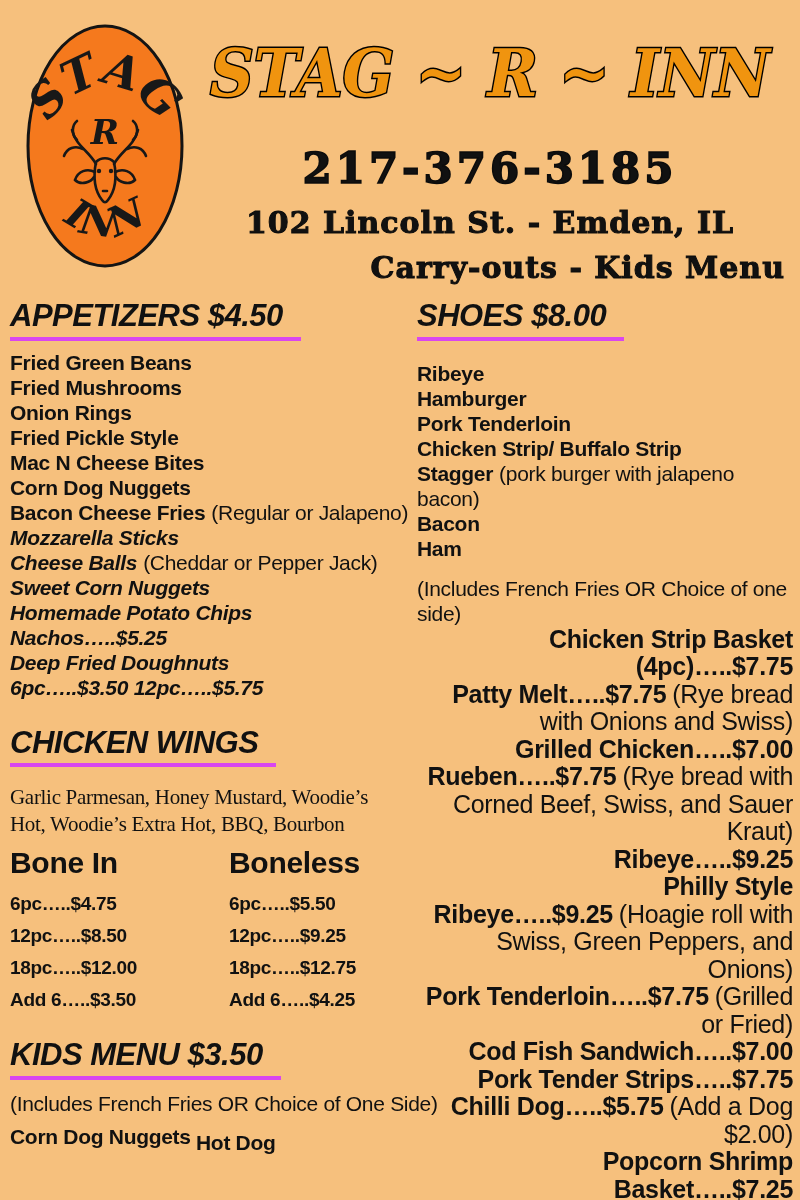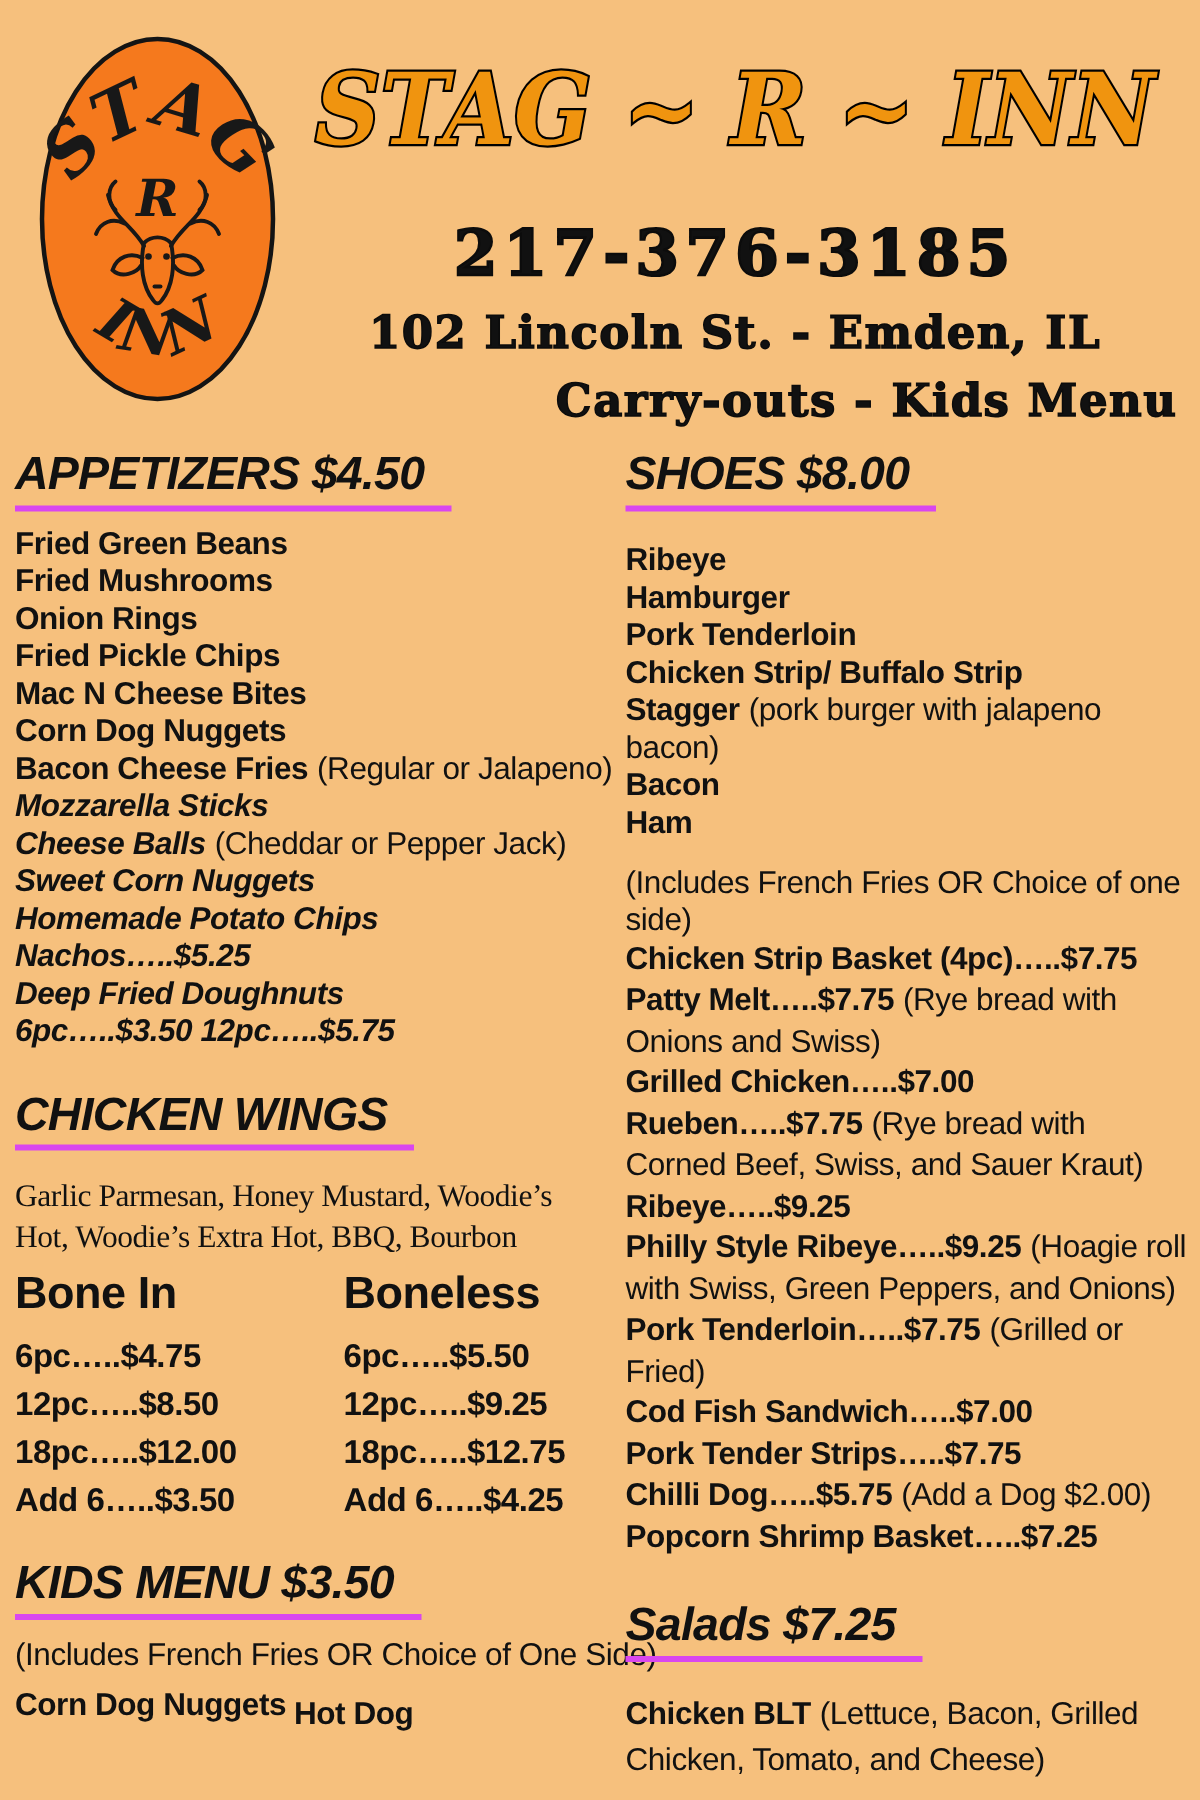--- a/index.html
+++ b/index.html
@@ -44,32 +44,32 @@
   .item{font-weight:bold;font-size:21px;line-height:25px;letter-spacing:-0.3px;}
   .item .nt{font-weight:normal;margin-left:6px;}
   .ital{font-style:italic;}
 
   
   .flavors{font-weight:normal;font-size:21px;line-height:27px;letter-spacing:-0.3px;margin-top:8px;width:385px;font-family:Liberation Serif, serif;}
   .wings-cols{display:flex;margin-top:12px;}
   .wcol1{width:213px;}
   .wcol2{flex:1;padding-left:6px;}
   .wh{font-size:30px;font-weight:bold;line-height:26px;margin-bottom:12px;letter-spacing:-0.3px;}
-  .wr{font-size:22px;font-weight:bold;line-height:32px;letter-spacing:-0.3px;}
+  .wr{font-size:19px;font-weight:bold;line-height:32px;letter-spacing:-0.3px;}
 
   
   .kids-intro{white-space:nowrap;margin-top:2px;}
   .kids-cols{display:flex;margin-top:8px;}
   .kcol1{width:186px;}
   .kcol2{flex:1;margin-top:6px;}
   .krow{margin-bottom:9px;}
 
   
   .shoes-list{margin-top:11px;}
-  .bask-item{font-weight:bold;font-size:21px;line-height:27.5px;letter-spacing:-0.3px;}
+  .bask-item{font-weight:bold;font-size:25px;line-height:27.5px;letter-spacing:-0.3px;text-align:right;}
   .bask-item .nt{font-weight:normal;margin-left:6px;}
   .sal-item{font-weight:bold;font-size:21px;line-height:31px;letter-spacing:-0.3px;}
   .sal-item .nt{font-weight:normal;margin-left:6px;}
 
   .mb-appetizers{margin-bottom:26px;}
   .mb-wings{margin-bottom:22px;}
   .mb-shoes{margin-bottom:15px;}
   .mb-baskets{margin-bottom:28px;}
   .salads-list{margin-top:10px;}
 </style>
@@ -119,21 +119,21 @@
     <div class="tagline">Carry-outs - Kids Menu</div>
   </div>
 
   <div class="menu-col" id="col-left">
 
     <section class="mb-appetizers">
       <h2 class="sec">APPETIZERS $4.50</h2>
       <div class="item"><span class="nm">Fried Green Beans</span></div>
       <div class="item"><span class="nm">Fried Mushrooms</span></div>
       <div class="item"><span class="nm">Onion Rings</span></div>
-      <div class="item"><span class="nm">Fried Pickle Chips</span></div>
+      <div class="item"><span class="nm">Fried Pickle Style</span></div>
       <div class="item"><span class="nm">Mac N Cheese Bites</span></div>
       <div class="item"><span class="nm">Corn Dog Nuggets</span></div>
       <div class="item"><span class="nm">Bacon Cheese Fries</span><span class="nt">(Regular or Jalapeno)</span></div>
       <div class="item ital"><span class="nm">Mozzarella Sticks</span></div>
       <div class="item ital"><span class="nm">Cheese Balls</span><span class="nt" style="font-style:normal">(Cheddar or Pepper Jack)</span></div>
       <div class="item ital"><span class="nm">Sweet Corn Nuggets</span></div>
       <div class="item ital"><span class="nm">Homemade Potato Chips</span></div>
       <div class="item ital"><span class="nm">Nachos…..$5.25</span></div>
       <div class="item ital"><span class="nm">Deep Fried Doughnuts</span></div>
       <div class="item ital"><span class="nm">6pc…..$3.50 12pc…..$5.75</span></div>

